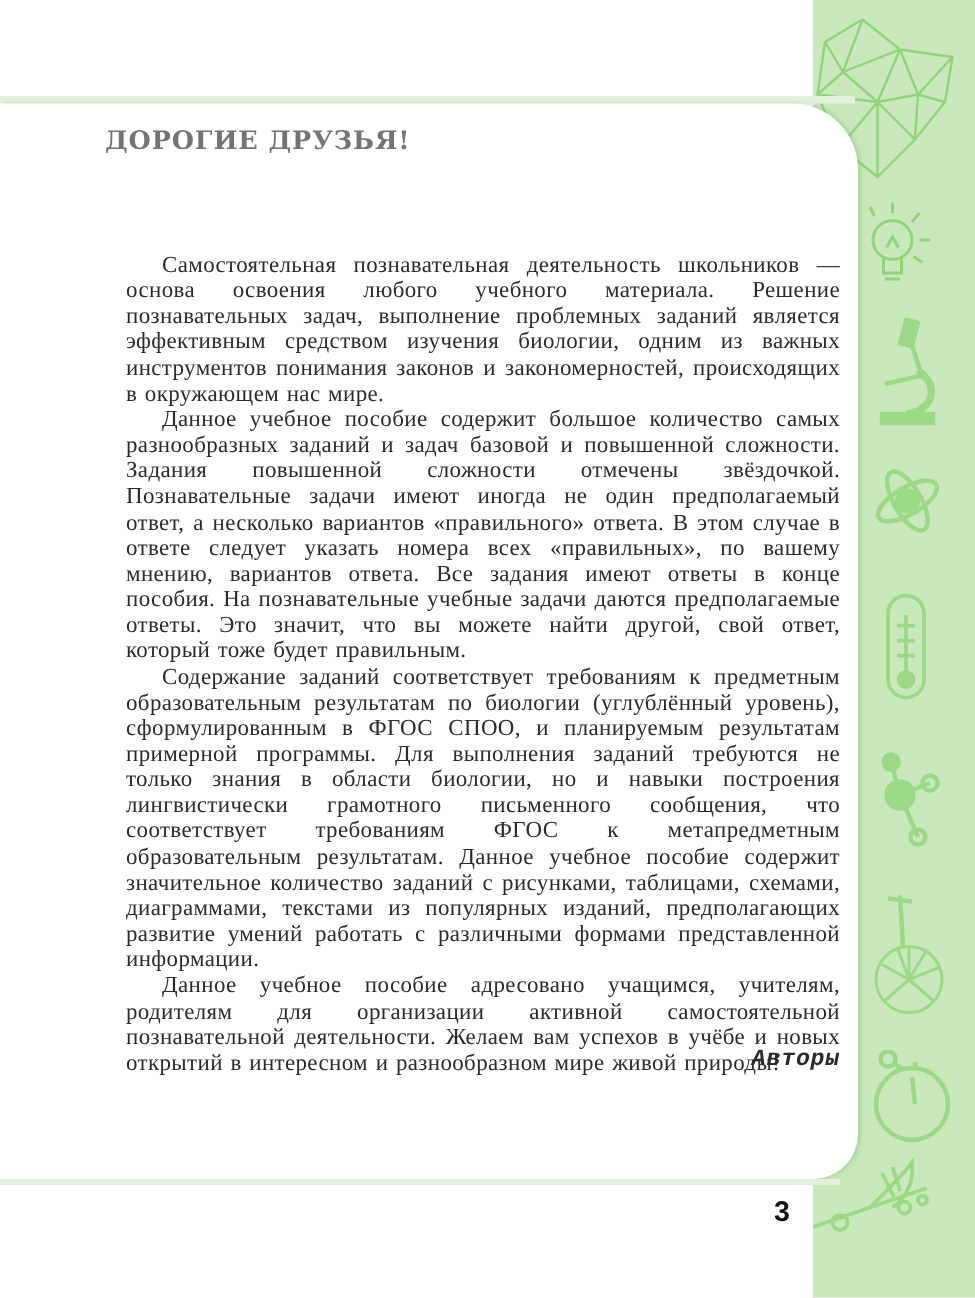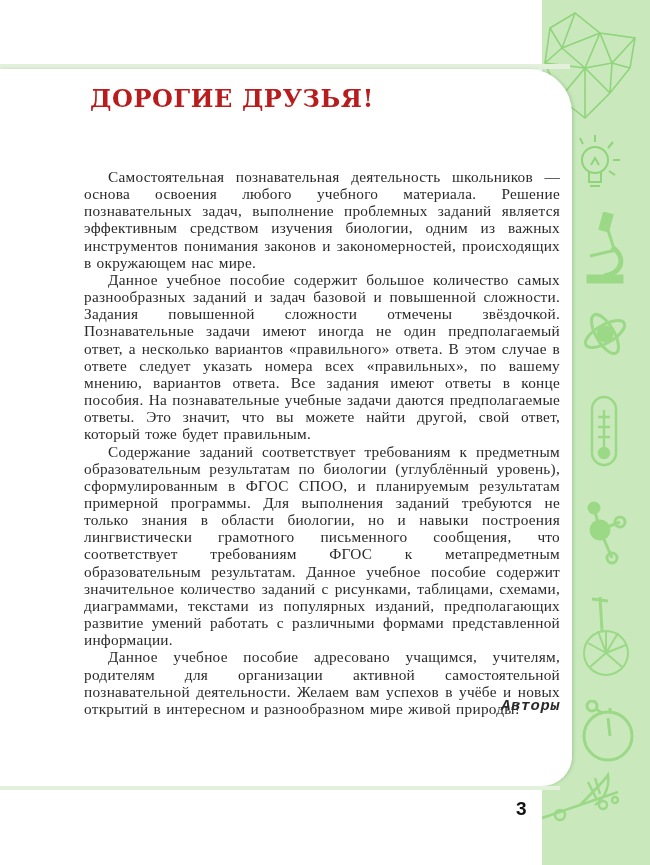--- a/index.html
+++ b/index.html
@@ -26,23 +26,23 @@
     box-shadow: 2px 0 3px rgba(120,170,110,0.35);
   }
   .bottom-sep {
     position:absolute; left:0; top:786px; width:560px; height:4px;
     background:#e2f0dc;
   }
   .bottom-band {
     position:absolute; left:0; top:790px; width:542px; height:75px; background:#fff;
   }
   .title {
-    position:absolute; left:90px; top:84px;
+    position:absolute; left:70px; top:84px;
     font-family:"DejaVu Serif", serif; font-weight:bold;
-    font-size:24px; letter-spacing:0.6px; color:#b91c1c;
+    font-size:17px; letter-spacing:0.6px; color:#737373;
     margin:0;
   }
   .body-text {
     position:absolute; left:84px; top:168px; width:476px;
     font-family:"Liberation Serif", "DejaVu Serif", serif;
     font-size:15.3px; line-height:17.15px; color:#2a2a2a;
     text-align:justify; letter-spacing:0.25px; word-spacing:1px;
   }
   .body-text p { margin:0; text-indent:24px; }
   .signature {

